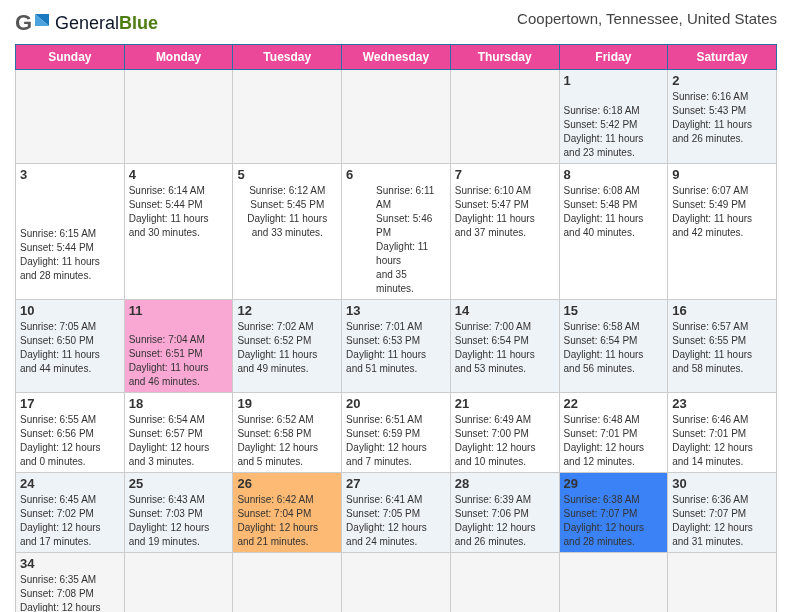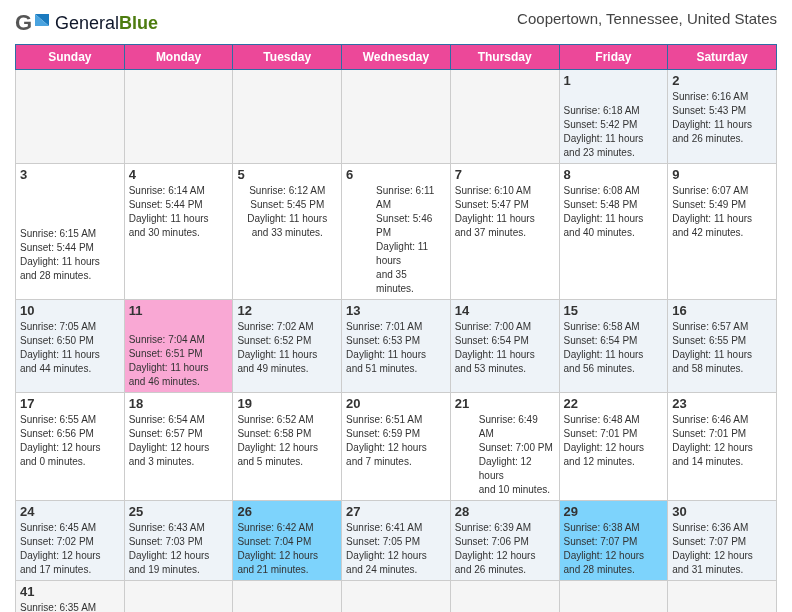--- a/index.html
+++ b/index.html
@@ -270,21 +270,21 @@
         </td>
         <td>
           <span class="day-number">20</span>
           <div class="day-info" style="white-space: pre-line;">Sunrise: 6:51 AM
 Sunset: 6:59 PM
 Daylight: 12 hours
 and 7 minutes.</div>
         </td>
         <td>
           <span class="day-number">21</span>
-          <div class="day-info" style="white-space: pre-line; margin-left: 24px;">Sunrise: 6:49 AM
+          <div class="day-info" style="white-space: pre-line;">Sunrise: 6:49 AM
 Sunset: 7:00 PM
 Daylight: 12 hours
 and 10 minutes.</div>
         </td>
         <td>
           <span class="day-number">22</span>
           <div class="day-info" style="white-space: pre-line;">Sunrise: 6:48 AM
 Sunset: 7:01 PM
 Daylight: 12 hours
 and 12 minutes.</div>
@@ -305,59 +305,59 @@
 Daylight: 12 hours
 and 17 minutes.</div>
         </td>
         <td style="background: rgb(238, 243, 248);">
           <span class="day-number">25</span>
           <div class="day-info" style="white-space: pre-line;">Sunrise: 6:43 AM
 Sunset: 7:03 PM
 Daylight: 12 hours
 and 19 minutes.</div>
         </td>
-        <td style="background: #7dd3fc;">
+        <td style="background: #fdba74;">
           <span class="day-number">26</span>
           <div class="day-info" style="white-space: pre-line;">Sunrise: 6:42 AM
 Sunset: 7:04 PM
 Daylight: 12 hours
 and 21 minutes.</div>
         </td>
         <td style="background: rgb(238, 243, 248);">
           <span class="day-number">27</span>
           <div class="day-info" style="white-space: pre-line;">Sunrise: 6:41 AM
 Sunset: 7:05 PM
 Daylight: 12 hours
 and 24 minutes.</div>
         </td>
         <td style="background: rgb(238, 243, 248);">
           <span class="day-number">28</span>
           <div class="day-info" style="white-space: pre-line;">Sunrise: 6:39 AM
 Sunset: 7:06 PM
 Daylight: 12 hours
 and 26 minutes.</div>
         </td>
-        <td style="background: #7dd3fc; margin-left: 16px;">
+        <td style="background: #3b82f6; margin-left: 16px;">
           <span class="day-number">29</span>
           <div class="day-info" style="white-space: pre-line;">Sunrise: 6:38 AM
 Sunset: 7:07 PM
 Daylight: 12 hours
 and 28 minutes.</div>
         </td>
         <td style="background: rgb(238, 243, 248);">
           <span class="day-number">30</span>
           <div class="day-info" style="white-space: pre-line;">Sunrise: 6:36 AM
 Sunset: 7:07 PM
 Daylight: 12 hours
 and 31 minutes.</div>
         </td>
       </tr>
       <tr>
         <td style="background: rgb(245, 245, 245);">
-          <span class="day-number">41</span>
+          <span class="day-number">34</span>
           <div class="day-info" style="white-space: pre-line;">Sunrise: 6:35 AM
 Sunset: 7:08 PM
 Daylight: 12 hours
 and 33 minutes.</div>
         </td>
         <td class="empty last-row"></td>
         <td class="empty last-row"></td>
         <td class="empty last-row"></td>
         <td class="empty last-row"></td>
         <td class="empty last-row"></td>

